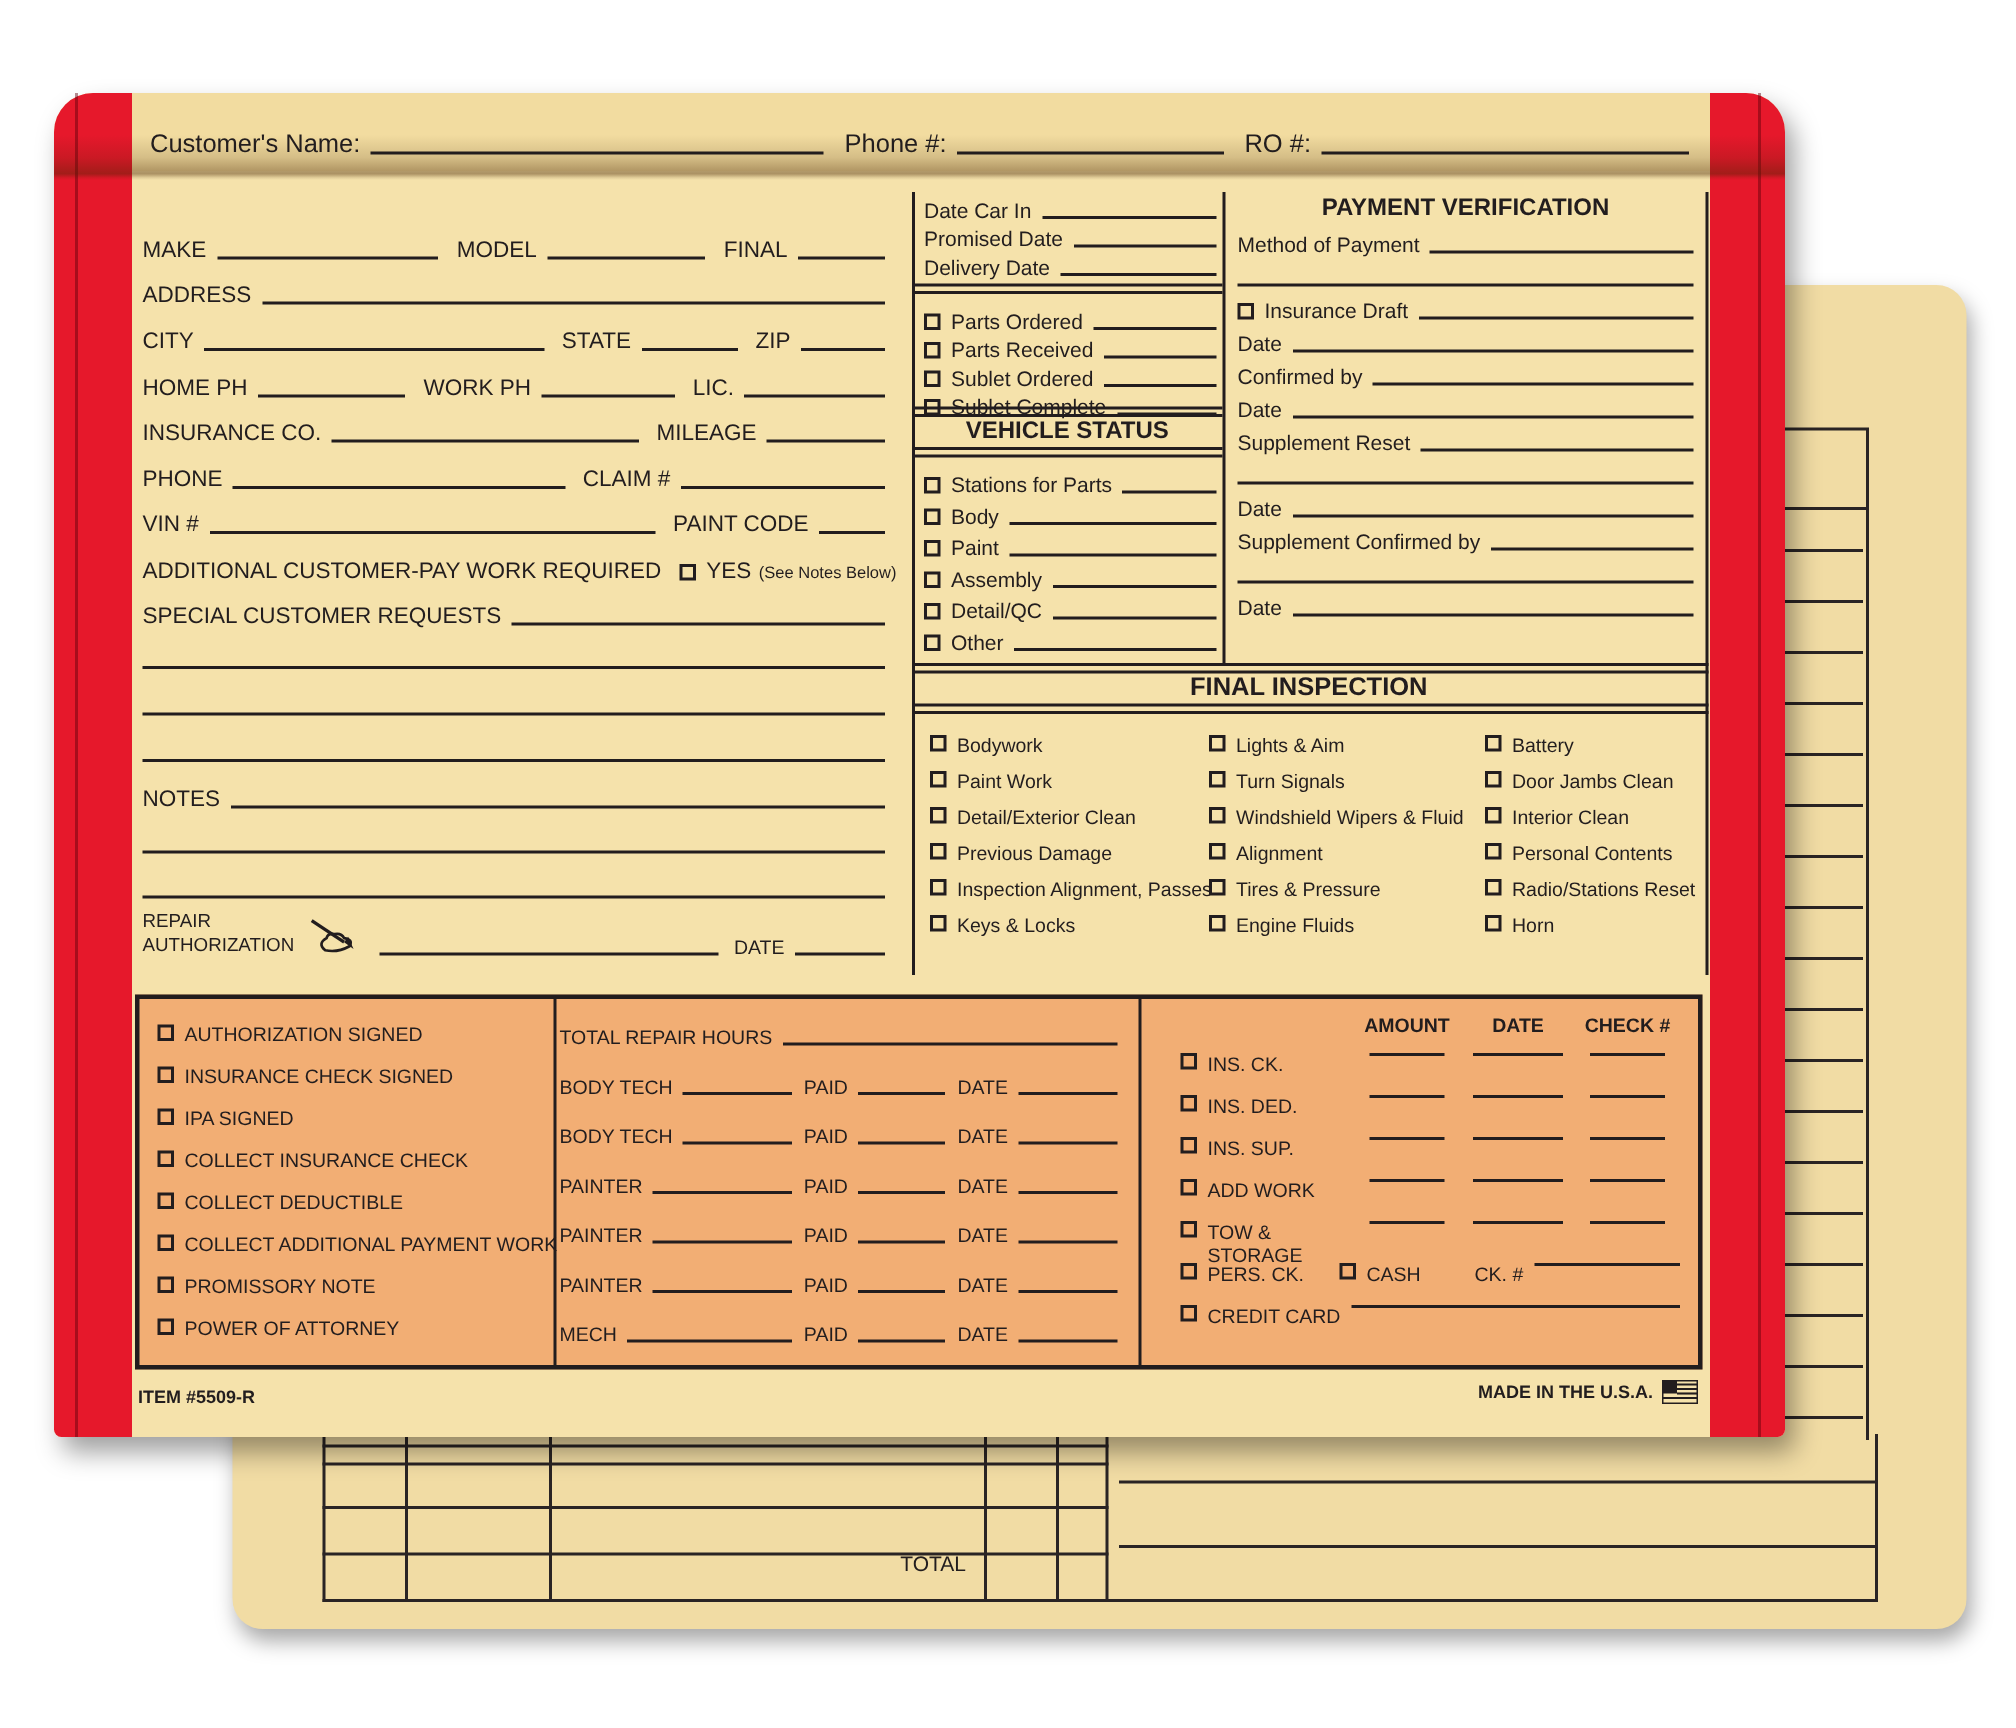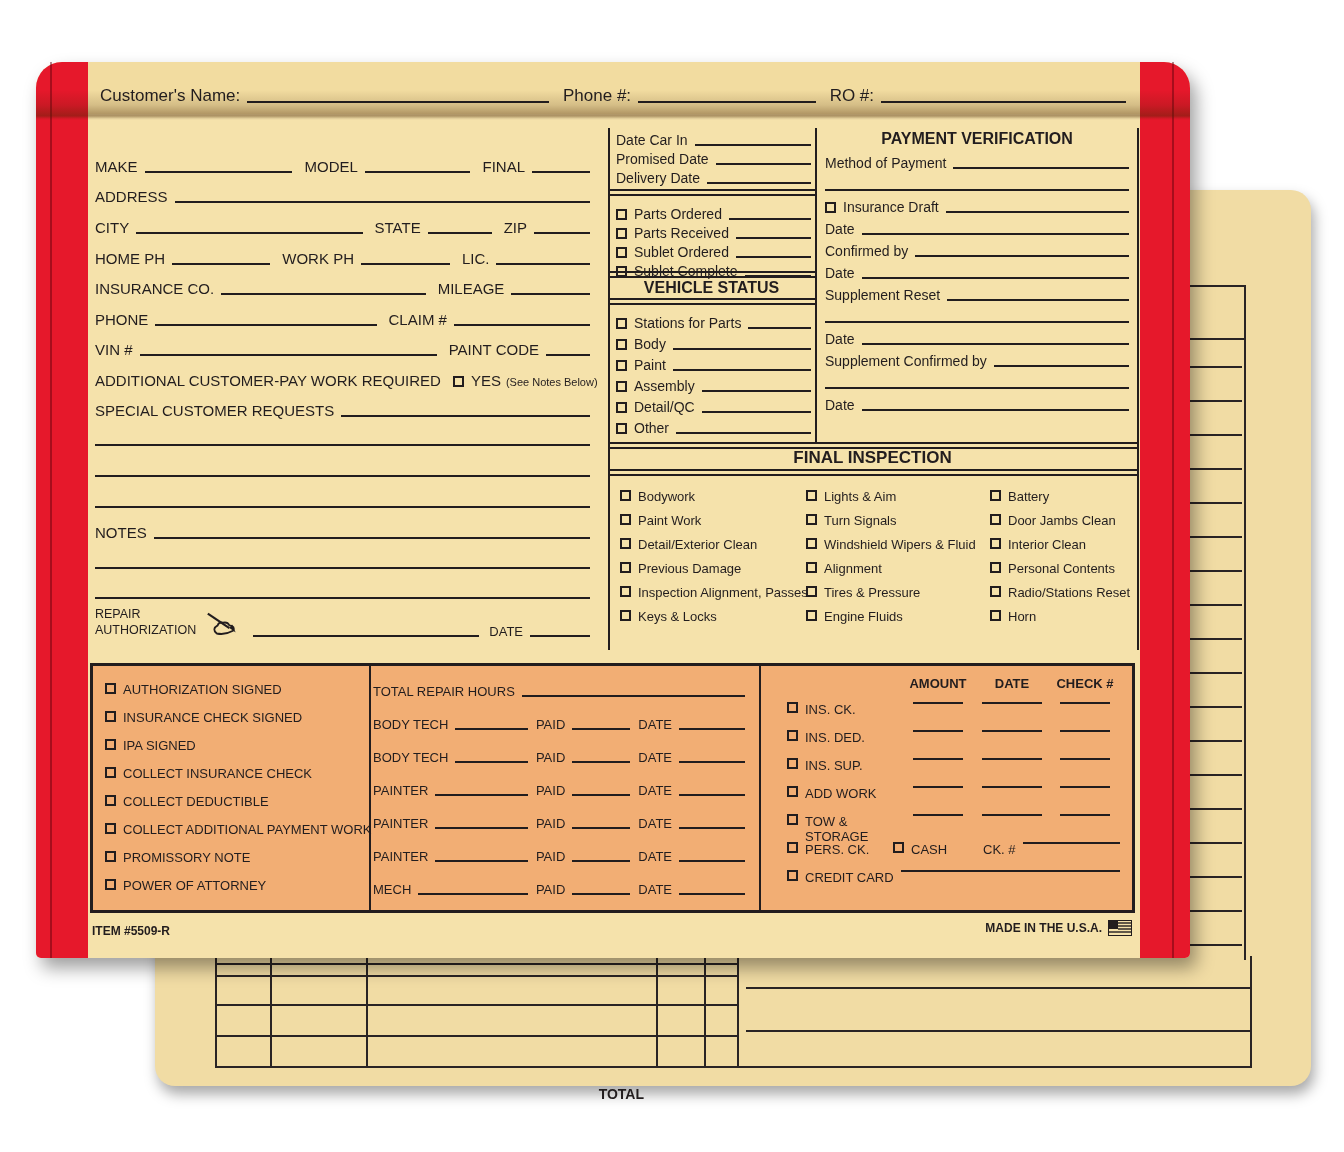--- a/index.html
+++ b/index.html
@@ -81,23 +81,23 @@
   .pr{display:flex;align-items:flex-start;height:20px;margin-bottom:8px;font-size:13px}
   .pc{width:72px;display:flex;justify-content:center;flex:none}
   .sln{width:50px;border-bottom:2px solid var(--ink);height:2px}
   .hdr{font-weight:bold;font-size:13px;text-align:center}
 
   
   #footer-item{position:absolute;left:56px;top:862px;font-size:12px;font-weight:bold}
   #footer-made{position:absolute;right:58px;top:858px;display:flex;align-items:center;gap:6px;
     font-size:12px;font-weight:bold}
 
-  #back-total{position:absolute;left:211px;top:891px;width:286px;height:26px;
+  #back-total{position:absolute;left:211px;top:839px;width:286px;height:26px;
     display:flex;align-items:center;justify-content:flex-end;padding-right:8px;
-    font-weight:bold;font-size:14px}
+    font-weight:normal;font-size:14px}
 </style>
 </head>
 <body>
 
 <div id="stage">
 
   <div id="back-folder">
     <div id="back-deco">
         <div class="bline" style="left: 1089px; top: 95px; width: 2px; height: 675px;"></div>
         <div class="bline" style="left: 1018px; top: 95px; width: 71px; height: 2px;"></div>

